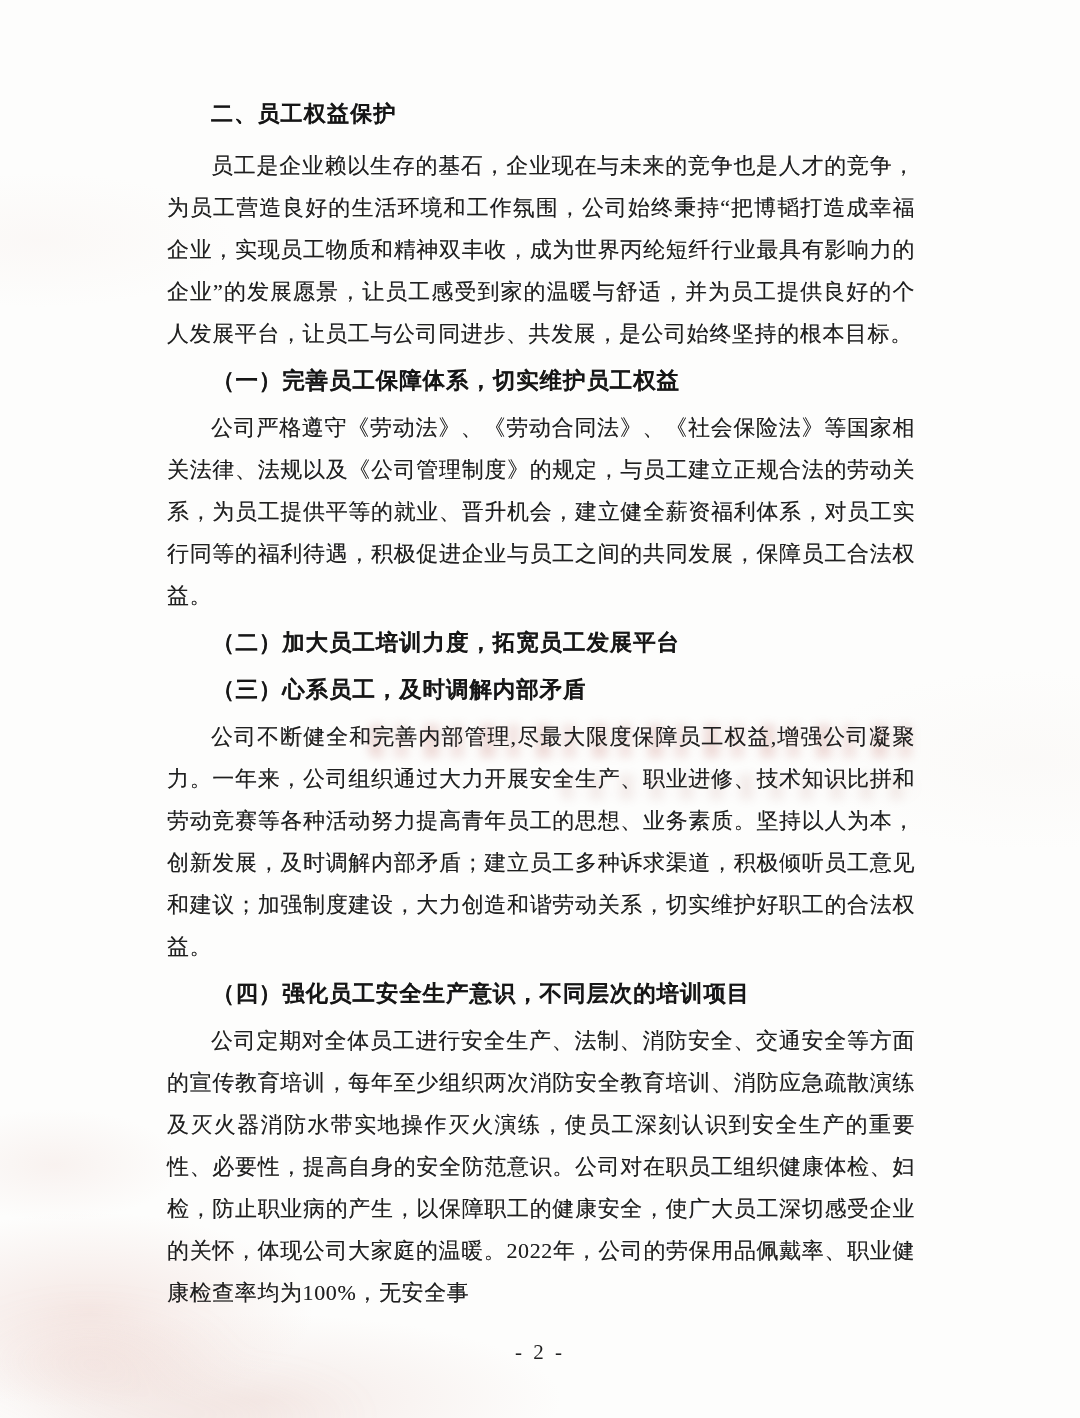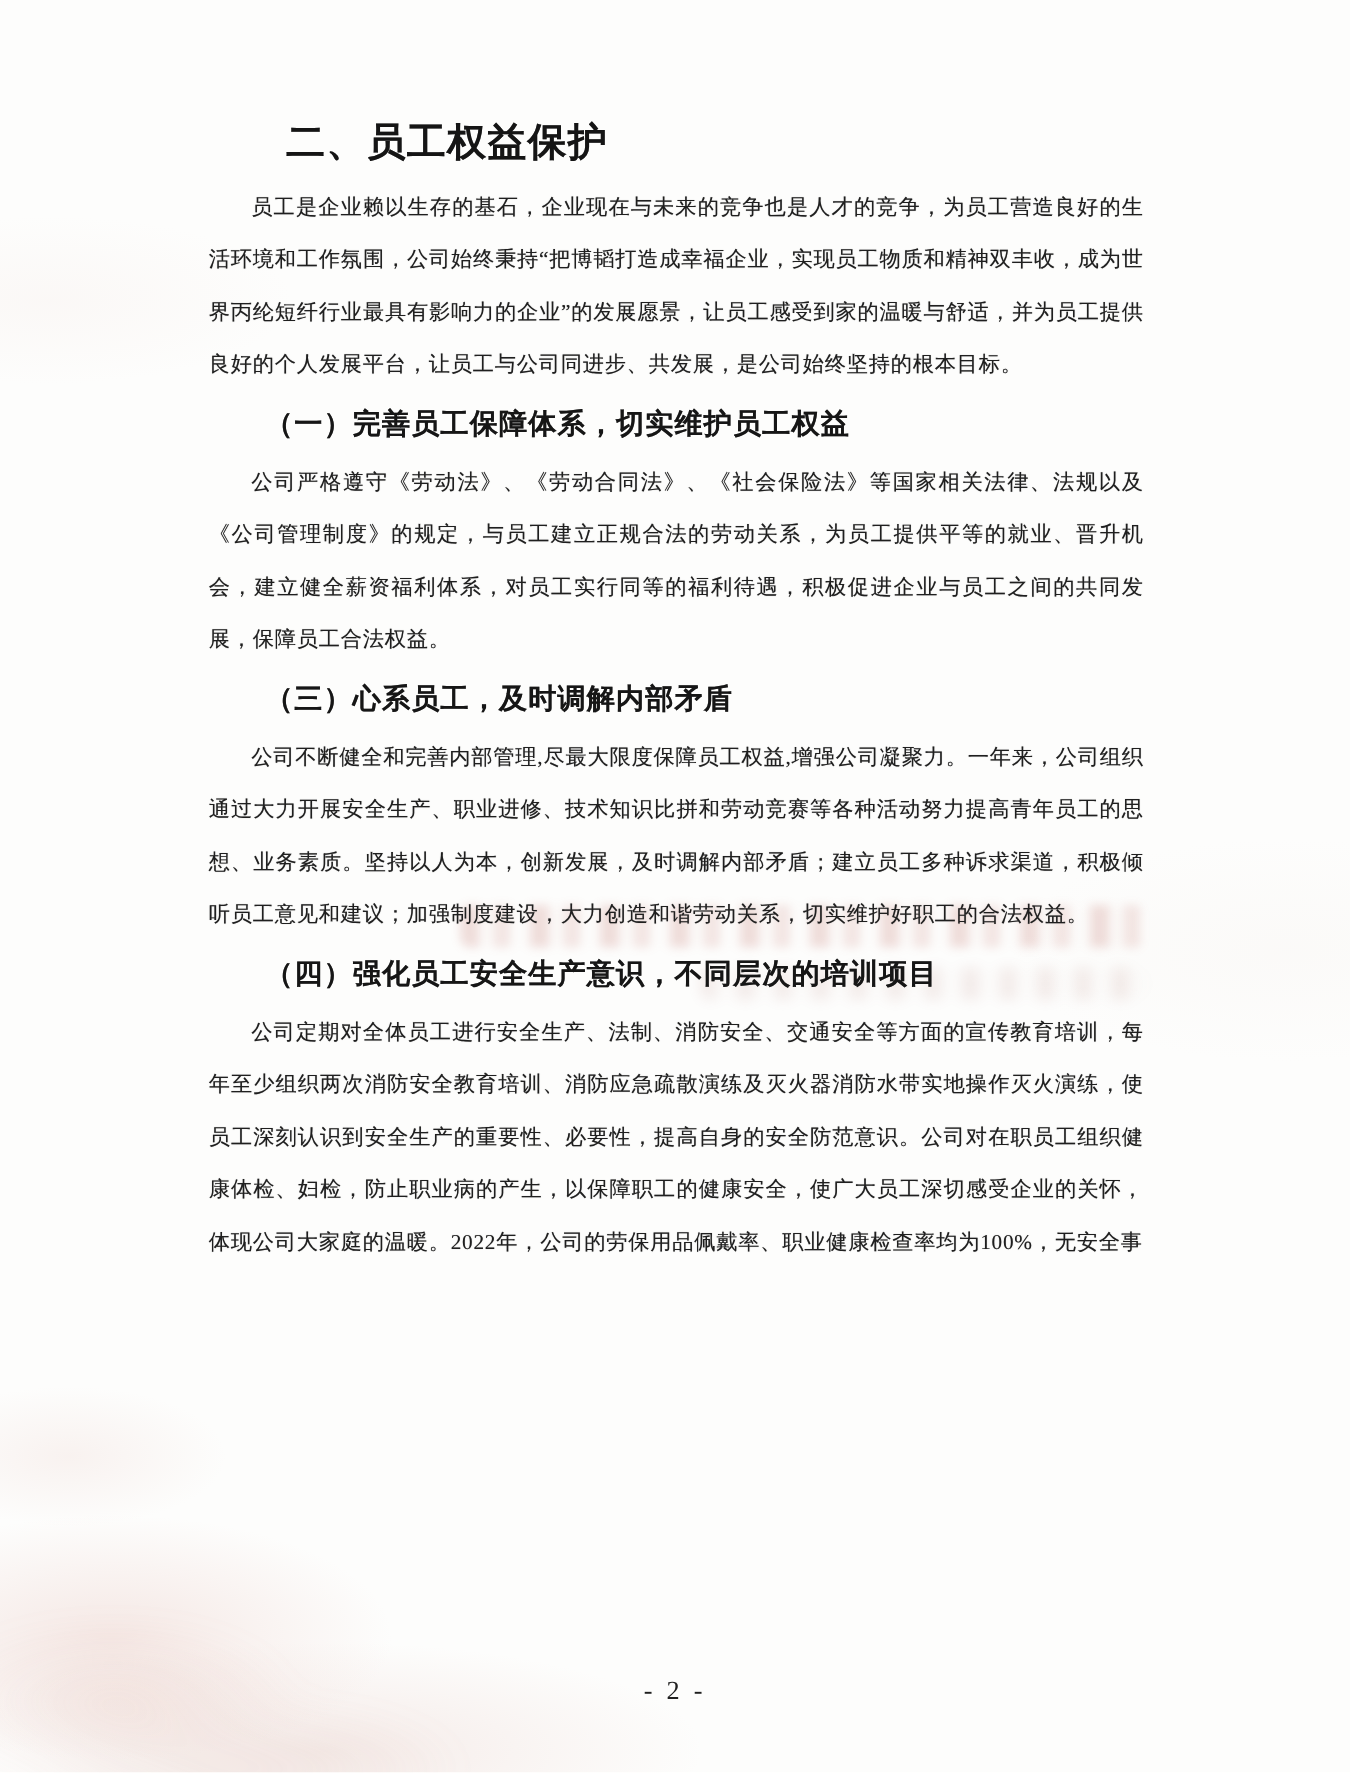--- a/index.html
+++ b/index.html
@@ -23,42 +23,42 @@
   .content {
     position: absolute;
     left: 167px;
     top: 92px;
     width: 748px;
   }
   .doc-title {
     margin: 0 0 9px 0;
     font-family: "Liberation Sans", "DejaVu Sans", sans-serif;
     font-weight: bold;
-    font-size: 31px;
+    font-size: 22px;
     line-height: 44px;
     color: #151515;
     letter-spacing: 1.2px;
     text-indent: 2em;
     text-shadow: 0 0 0.5px rgba(20,20,20,0.6);
   }
   .sub-heading {
     margin: 5px 0 5px 0;
     font-family: "Liberation Sans", "DejaVu Sans", sans-serif;
     font-weight: bold;
     font-size: 22.5px;
     line-height: 42px;
     color: #161616;
     letter-spacing: 0.9px;
     text-indent: 2em;
     text-shadow: 0 0 0.5px rgba(20,20,20,0.6);
   }
   .body-para {
     margin: 0;
     font-family: "Liberation Serif", "DejaVu Serif", serif;
-    font-size: 17px;
+    font-size: 22px;
     line-height: 42px;
     color: #1f1f1f;
     letter-spacing: 0.6px;
     text-align: justify;
     text-indent: 2em;
     text-shadow: 0 0 0.6px rgba(30,30,30,0.5);
   }
   .page-number {
     position: absolute;
     top: 1340px;
@@ -125,20 +125,21 @@
 
   <div class="content">
 
     <h1 class="doc-title">二、员工权益保护</h1>
 
     <p class="body-para">员工是企业赖以生存的基石，企业现在与未来的竞争也是人才的竞争，为员工营造良好的生活环境和工作氛围，公司始终秉持“把博韬打造成幸福企业，实现员工物质和精神双丰收，成为世界丙纶短纤行业最具有影响力的企业”的发展愿景，让员工感受到家的温暖与舒适，并为员工提供良好的个人发展平台，让员工与公司同进步、共发展，是公司始终坚持的根本目标。</p>
 
     <h2 class="sub-heading">（一）完善员工保障体系，切实维护员工权益</h2>
     <p class="body-para">公司严格遵守《劳动法》、《劳动合同法》、《社会保险法》等国家相关法律、法规以及《公司管理制度》的规定，与员工建立正规合法的劳动关系，为员工提供平等的就业、晋升机会，建立健全薪资福利体系，对员工实行同等的福利待遇，积极促进企业与员工之间的共同发展，保障员工合法权益。</p>
 
+    <h2 class="sub-heading">（二）加大员工培训力度，拓宽员工发展平台</h2>
 
     <h2 class="sub-heading">（三）心系员工，及时调解内部矛盾</h2>
     <p class="body-para">公司不断健全和完善内部管理,尽最大限度保障员工权益,增强公司凝聚力。一年来，公司组织通过大力开展安全生产、职业进修、技术知识比拼和劳动竞赛等各种活动努力提高青年员工的思想、业务素质。坚持以人为本，创新发展，及时调解内部矛盾；建立员工多种诉求渠道，积极倾听员工意见和建议；加强制度建设，大力创造和谐劳动关系，切实维护好职工的合法权益。</p>
 
     <h2 class="sub-heading">（四）强化员工安全生产意识，不同层次的培训项目</h2>
     <p class="body-para">公司定期对全体员工进行安全生产、法制、消防安全、交通安全等方面的宣传教育培训，每年至少组织两次消防安全教育培训、消防应急疏散演练及灭火器消防水带实地操作灭火演练，使员工深刻认识到安全生产的重要性、必要性，提高自身的安全防范意识。公司对在职员工组织健康体检、妇检，防止职业病的产生，以保障职工的健康安全，使广大员工深切感受企业的关怀，体现公司大家庭的温暖。2022年，公司的劳保用品佩戴率、职业健康检查率均为100%，无安全事</p>
 
   </div>
 
   <div class="page-number">- 2 -</div>

